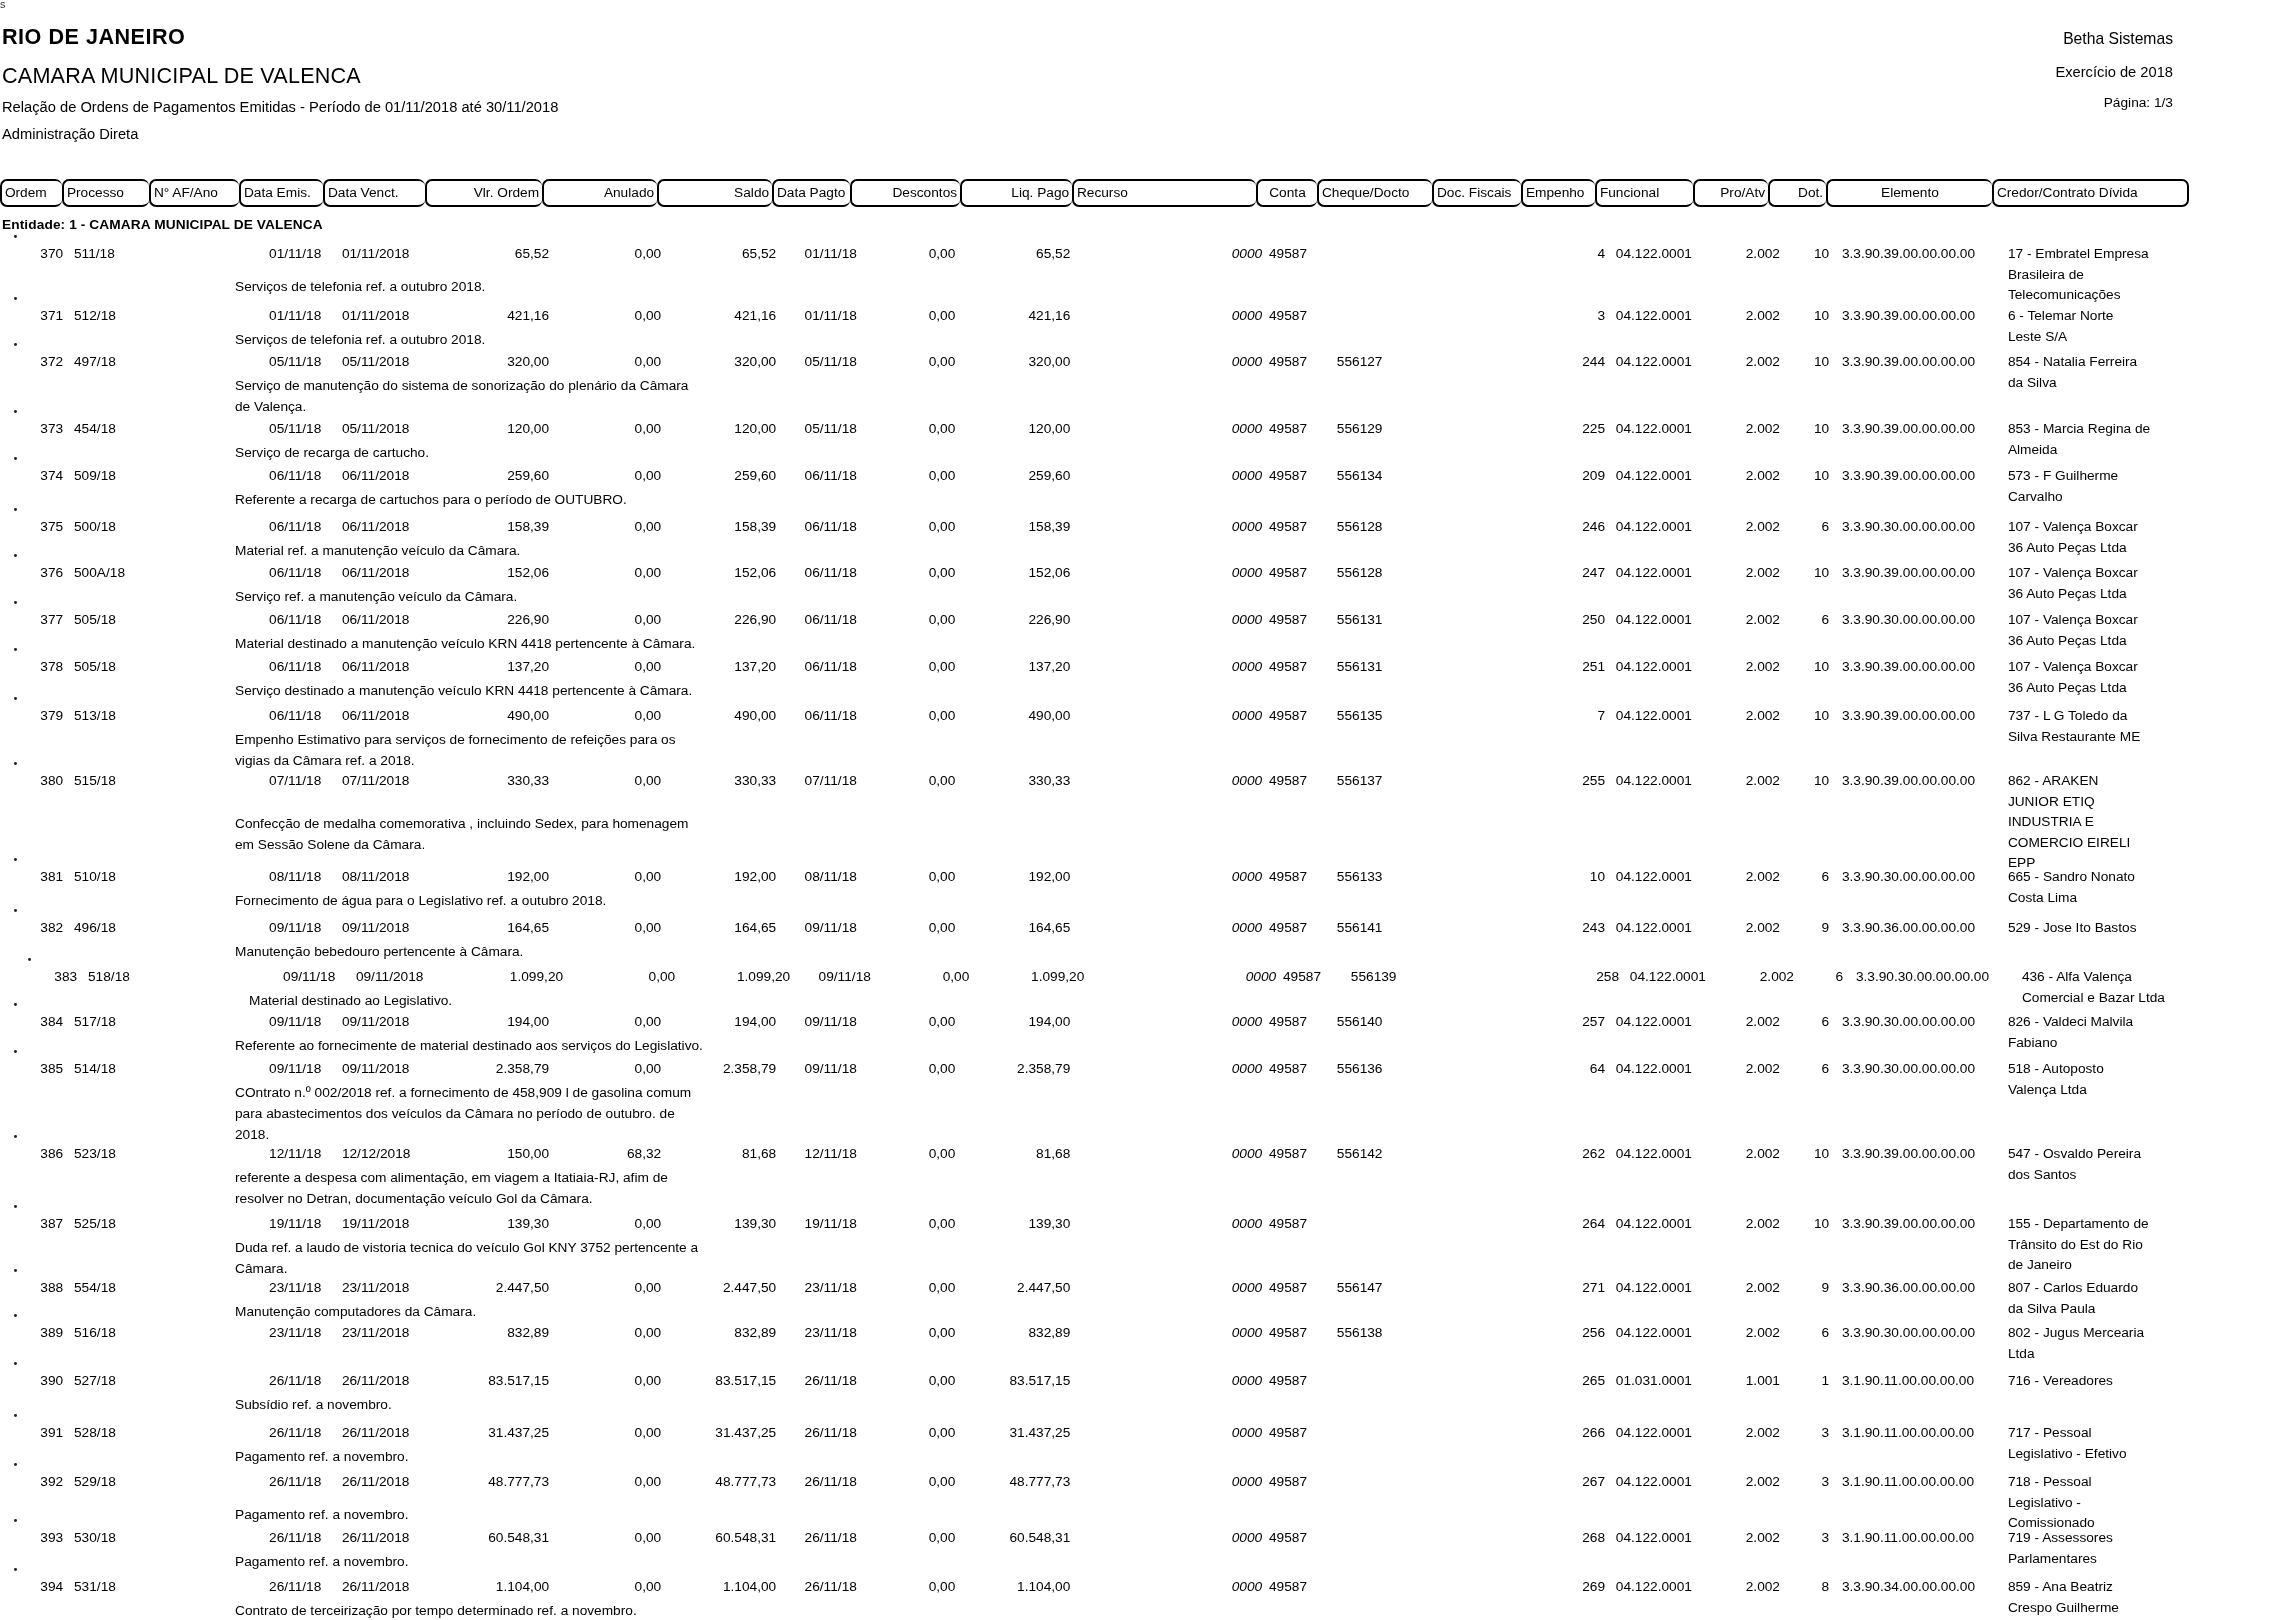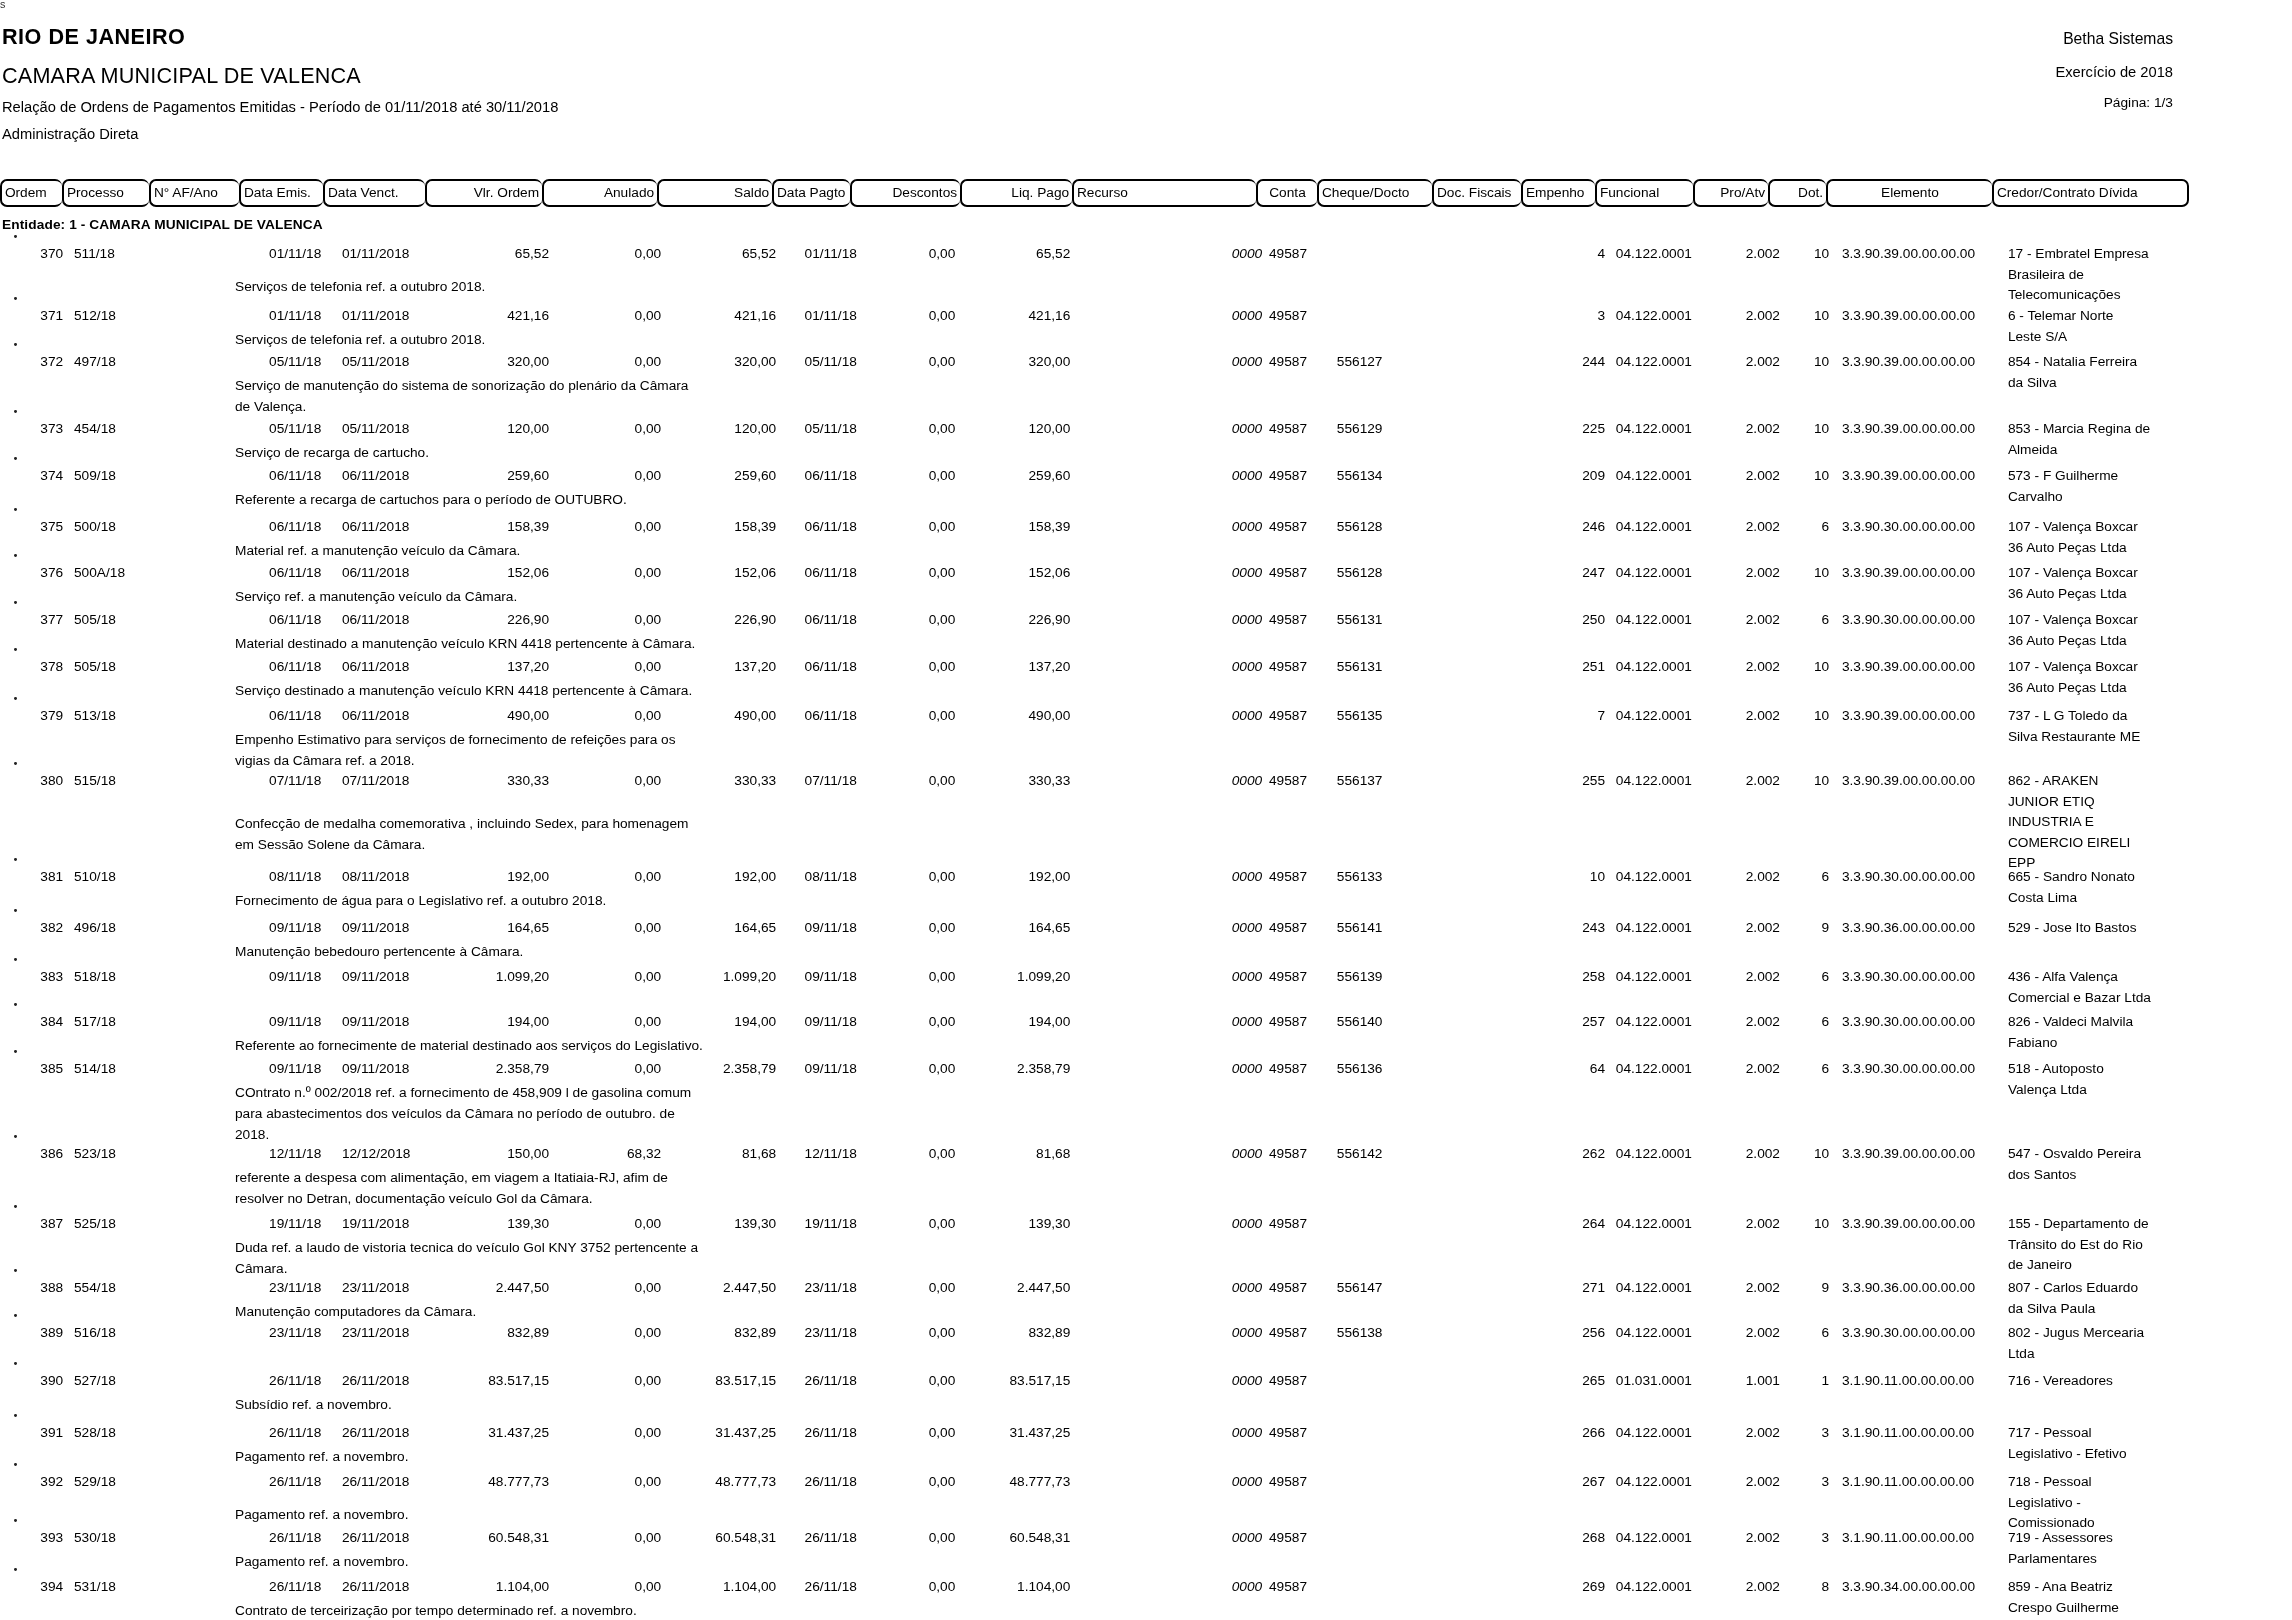--- a/index.html
+++ b/index.html
@@ -455,21 +455,21 @@
       <span class="c f-cheque">556141</span>
       <span class="c f-fiscais"></span>
       <span class="c f-empenho">243</span>
       <span class="c f-funcional">04.122.0001</span>
       <span class="c f-proatv">2.002</span>
       <span class="c f-dot">9</span>
       <span class="c f-elemento">3.3.90.36.00.00.00.00</span>
       <span class="f-credor">529 - Jose Ito Bastos</span>
       <span class="f-desc">Manutenção bebedouro pertencente à Câmara.</span>
     </div>
-      <div class="entry grid-cols" style="top: 967px;">
+      <div class="entry grid-cols" style="top: 967px; margin-left: 14px;">
       <span class="c f-ordem">383</span>
       <span class="c f-processo">518/18</span>
       <span class="c f-af"></span>
       <span class="c f-emis">09/11/18</span>
       <span class="c f-venct">09/11/2018</span>
       <span class="c f-vlr">1.099,20</span>
       <span class="c f-anulado">0,00</span>
       <span class="c f-saldo">1.099,20</span>
       <span class="c f-pagto">09/11/18</span>
       <span class="c f-descontos">0,00</span>
@@ -478,20 +478,21 @@
       <span class="c f-conta">49587</span>
       <span class="c f-cheque">556139</span>
       <span class="c f-fiscais"></span>
       <span class="c f-empenho">258</span>
       <span class="c f-funcional">04.122.0001</span>
       <span class="c f-proatv">2.002</span>
       <span class="c f-dot">6</span>
       <span class="c f-elemento">3.3.90.30.00.00.00.00</span>
       <span class="f-credor">436 - Alfa Valença
 Comercial e Bazar Ltda</span>
+      <span class="f-desc">Material destinado ao Legislativo.</span>
     </div>
       <div class="entry grid-cols" style="top: 1012px;">
       <span class="c f-ordem">384</span>
       <span class="c f-processo">517/18</span>
       <span class="c f-af"></span>
       <span class="c f-emis">09/11/18</span>
       <span class="c f-venct">09/11/2018</span>
       <span class="c f-vlr">194,00</span>
       <span class="c f-anulado">0,00</span>
       <span class="c f-saldo">194,00</span>

